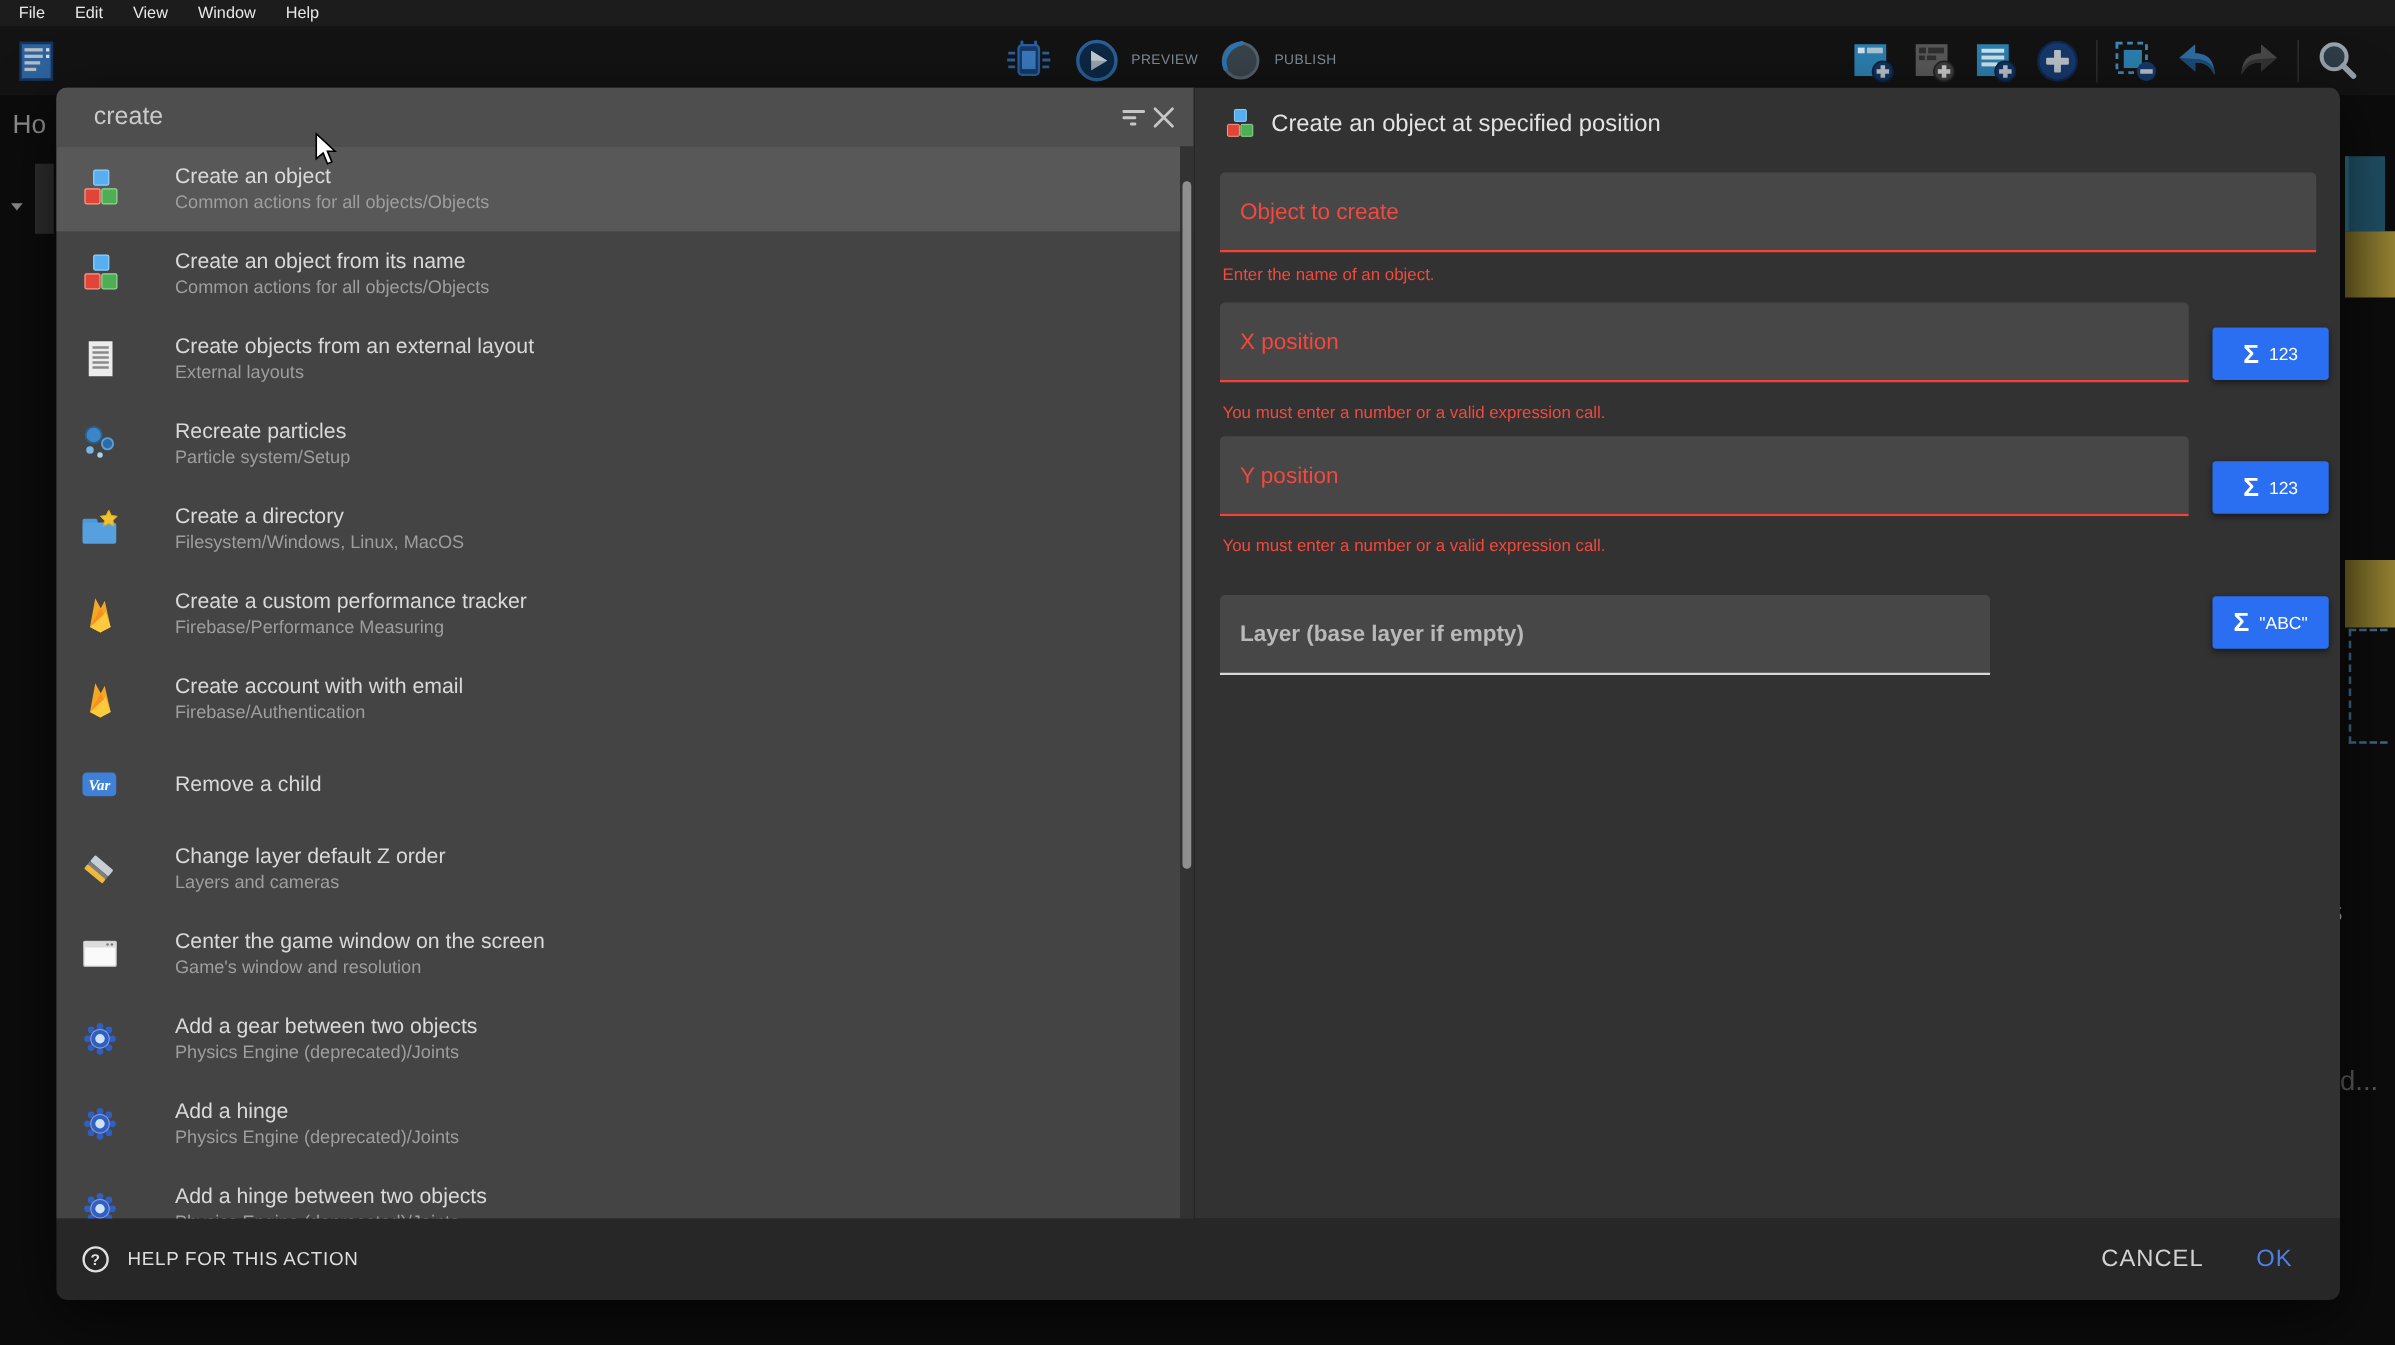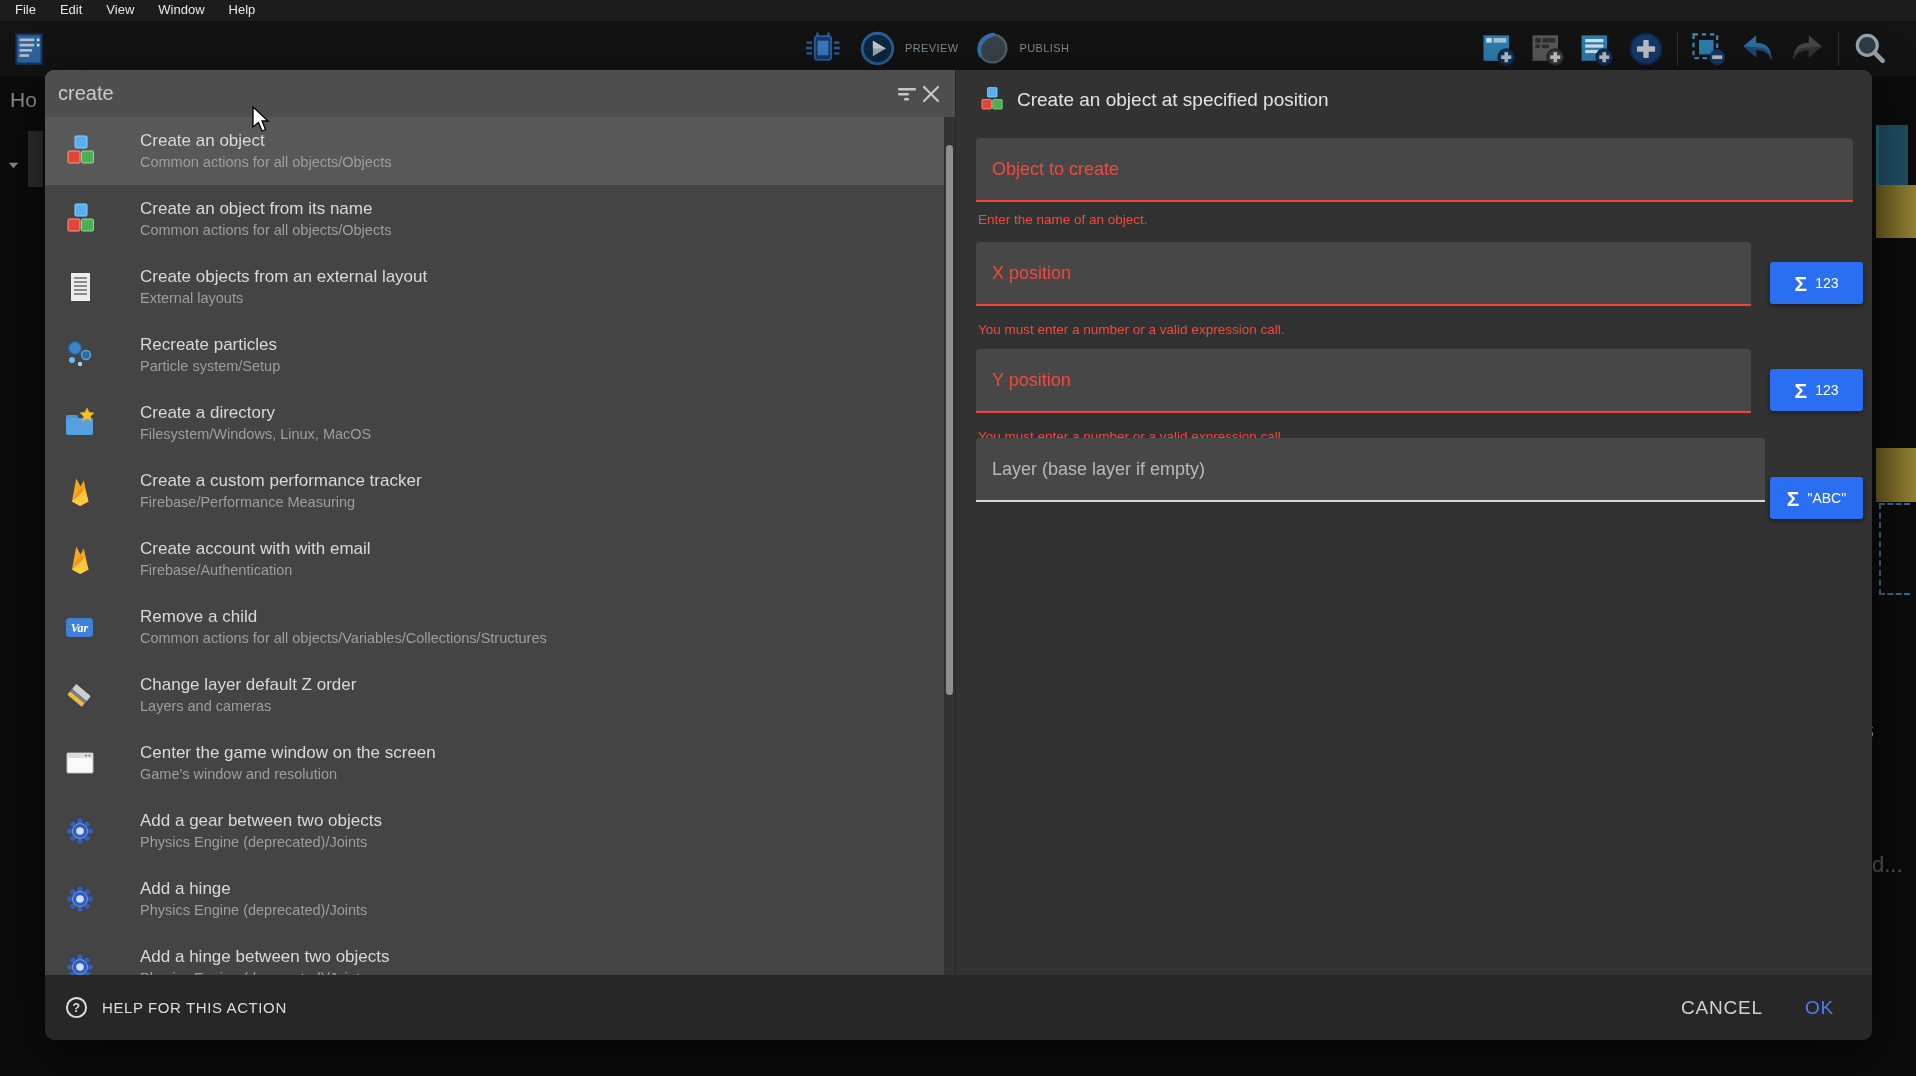--- a/index.html
+++ b/index.html
@@ -35,21 +35,21 @@
 .s-frag{left:1862px;top:716px;color:#b9b9b9;font-size:24px}
 .d-frag{left:1872px;top:852px;color:#5a5a5a;font-size:22px}
 
 
 .dialog{position:absolute;left:45px;top:70px;width:1827px;height:970px;border-radius:9px;
         overflow:hidden;box-shadow:0 14px 50px rgba(0,0,0,.65);z-index:10}
 
 
 .left-col{position:absolute;left:0;top:0;width:910px;height:905px;background:#444}
 .searchbar{position:absolute;left:0;top:0;width:100%;height:47px;background:#4e4e4e;
-           display:flex;align-items:center;padding:0 12px 0 13px;}
+           display:flex;align-items:center;padding:0 12px 0 30px;}
 .searchbar input{flex:1;background:transparent;border:none;outline:none;color:#cbcbcb;
                  font-size:20px;font-family:inherit}
 .search-icon-btn{width:24px;height:24px;background:none;border:none;padding:0;flex:none}
 .action-list{position:absolute;top:47px;left:0;width:100%;height:858px;overflow:hidden}
 .list-item{height:68px;display:flex;align-items:center;padding-left:18px;cursor:default}
 .list-item.selected{background:#585858}
 .li-icon{width:34px;height:34px;margin-right:43px;flex:none}
 .li-title{font-size:17px;color:#d9d9d9;line-height:23px}
 .li-sub{font-size:14.5px;color:#9e9e9e;line-height:21px}
 .scroll-track{position:absolute;right:0;top:47px;width:11px;height:858px;background:#323232}
@@ -339,21 +339,20 @@
           </div>
           <div class="list-item">
             <span class="li-icon icon">
               <svg viewBox="0 0 34 34">
                 <rect x="3" y="8" width="27" height="19" rx="3.5" fill="#3f80d8"></rect>
                 <text x="16.5" y="22" text-anchor="middle" font-size="12" font-style="italic" font-weight="bold" fill="#fff" font-family="Liberation Serif,serif">Var</text>
               </svg>
             </span>
             <div>
               <div class="li-title">Remove a child</div>
-              <div class="li-sub">Common actions for all objects/Variables/Collections/Structures</div>
             </div>
           </div>
           <div class="list-item">
             <span class="li-icon icon">
               <svg viewBox="0 0 34 34">
                 <g transform="rotate(40 17 17)">
                   <rect x="7" y="11" width="19" height="6.5" rx="1" fill="#c9ced4"></rect>
                   <rect x="7" y="17.5" width="19" height="3" fill="#7a7f85"></rect>
                   <rect x="7" y="20.5" width="19" height="4.5" rx="1" fill="#edb93f"></rect>
                 </g>
@@ -477,21 +476,21 @@
             <span class="expr-label">123</span>
           </button>
           <div class="field-box error" style="top: 279px; width: 775px;">
             <span class="field-label">Y position</span>
           </div>
           <div class="field-helper" style="top: 359px;">You must enter a number or a valid expression call.</div>
           <button class="expr-btn" style="top: 299px;">
             <span class="sigma">Σ</span>
             <span class="expr-label">123</span>
           </button>
-          <div class="field-box" style="top: 368px; width: 789px;">
+          <div class="field-box" style="top: 406px; width: 616px; font-weight: bold;">
             <span class="field-label">Layer (base layer if empty)</span>
           </div>
           <button class="expr-btn" style="top: 407px;">
             <span class="sigma">Σ</span>
             <span class="expr-label">"ABC"</span>
           </button>
         </div>
     </div>
 
     <div class="footer">

